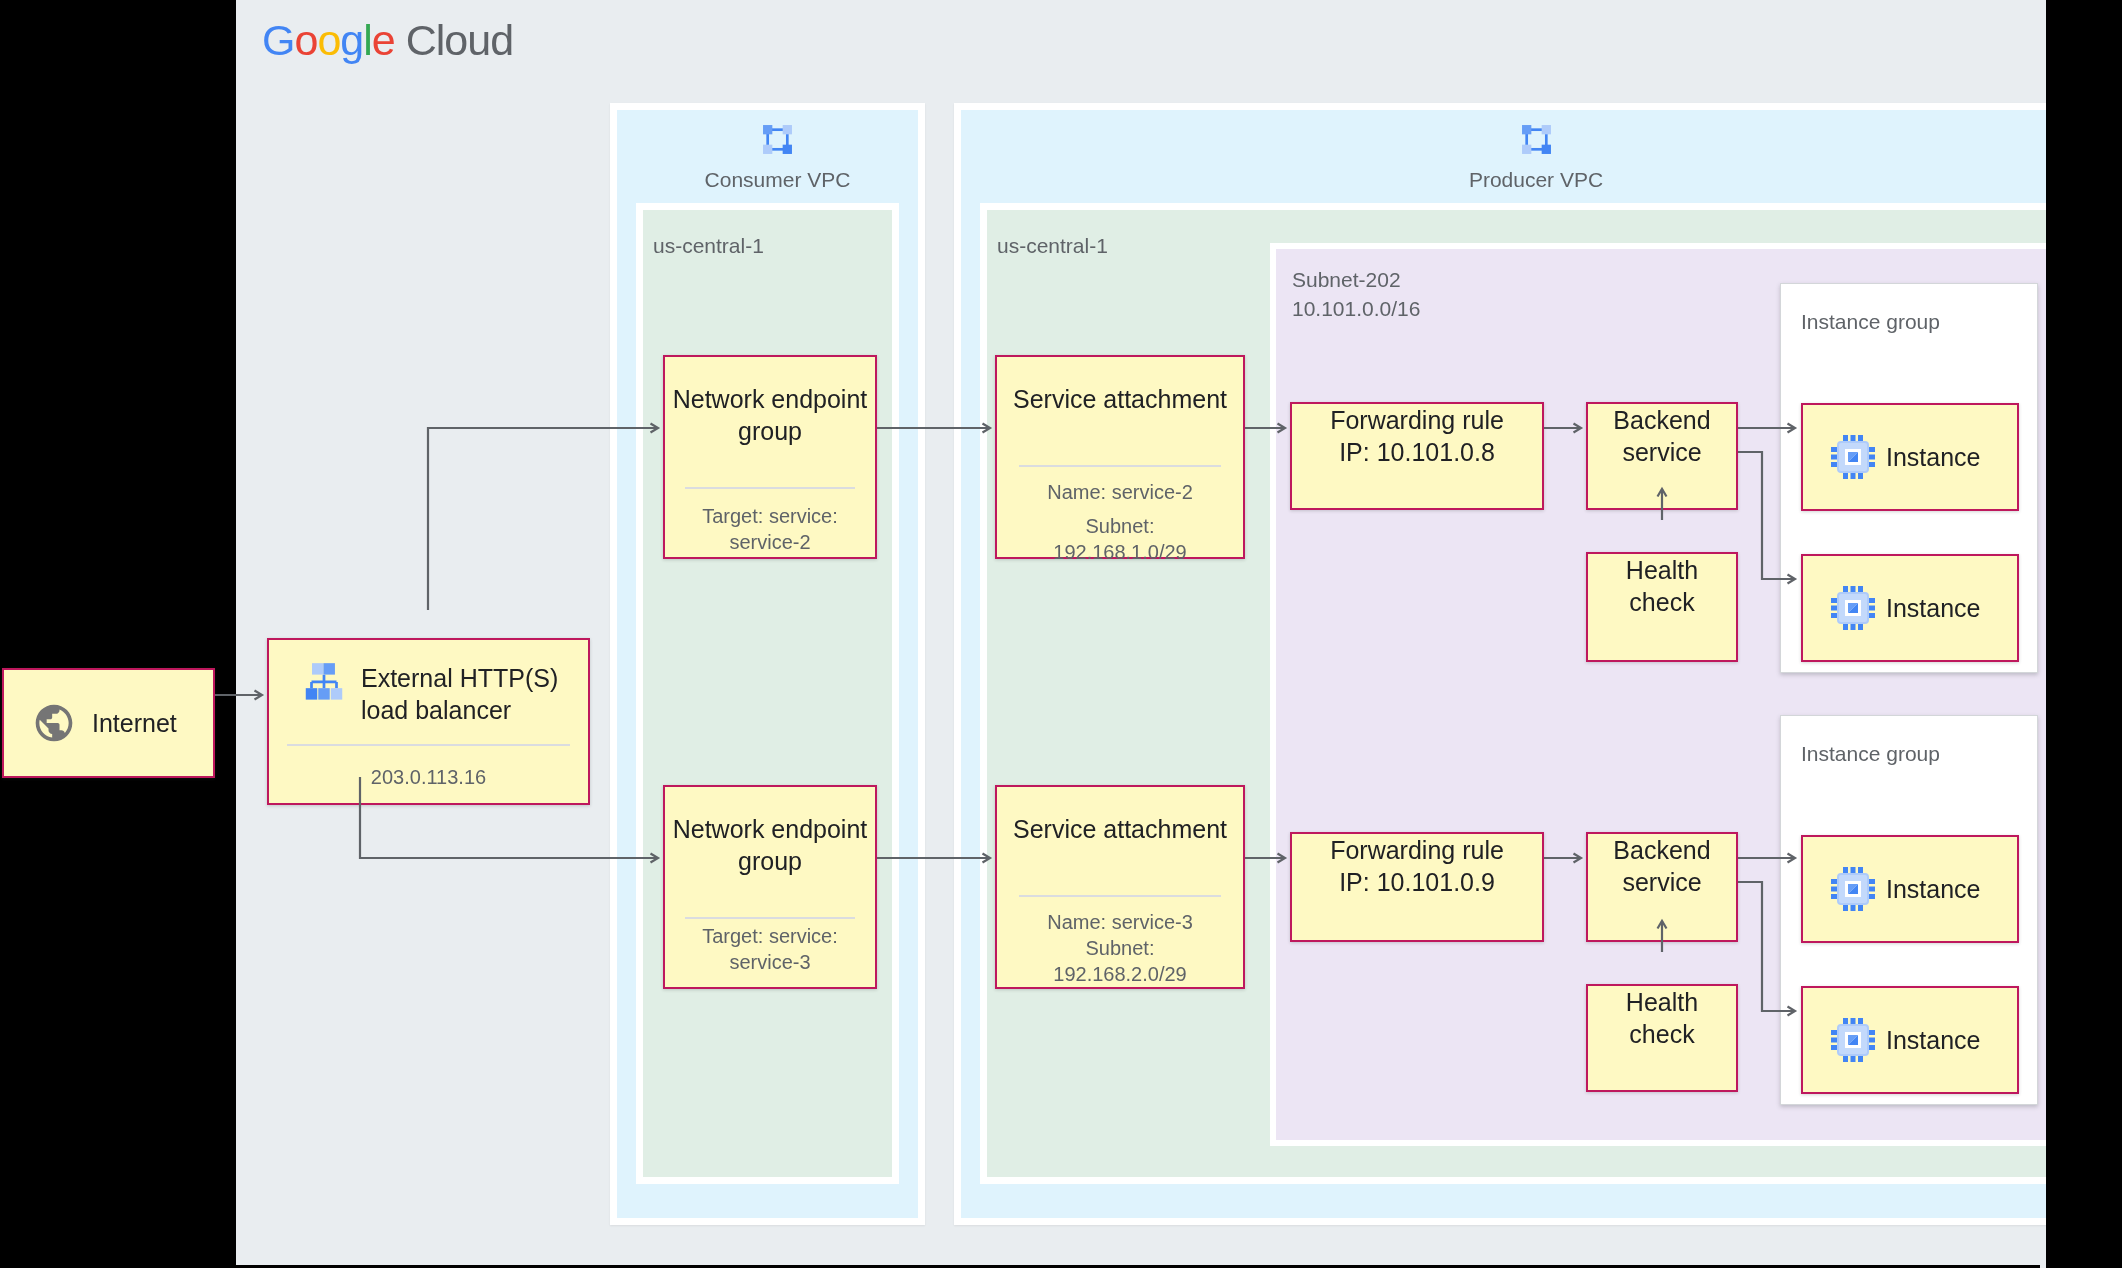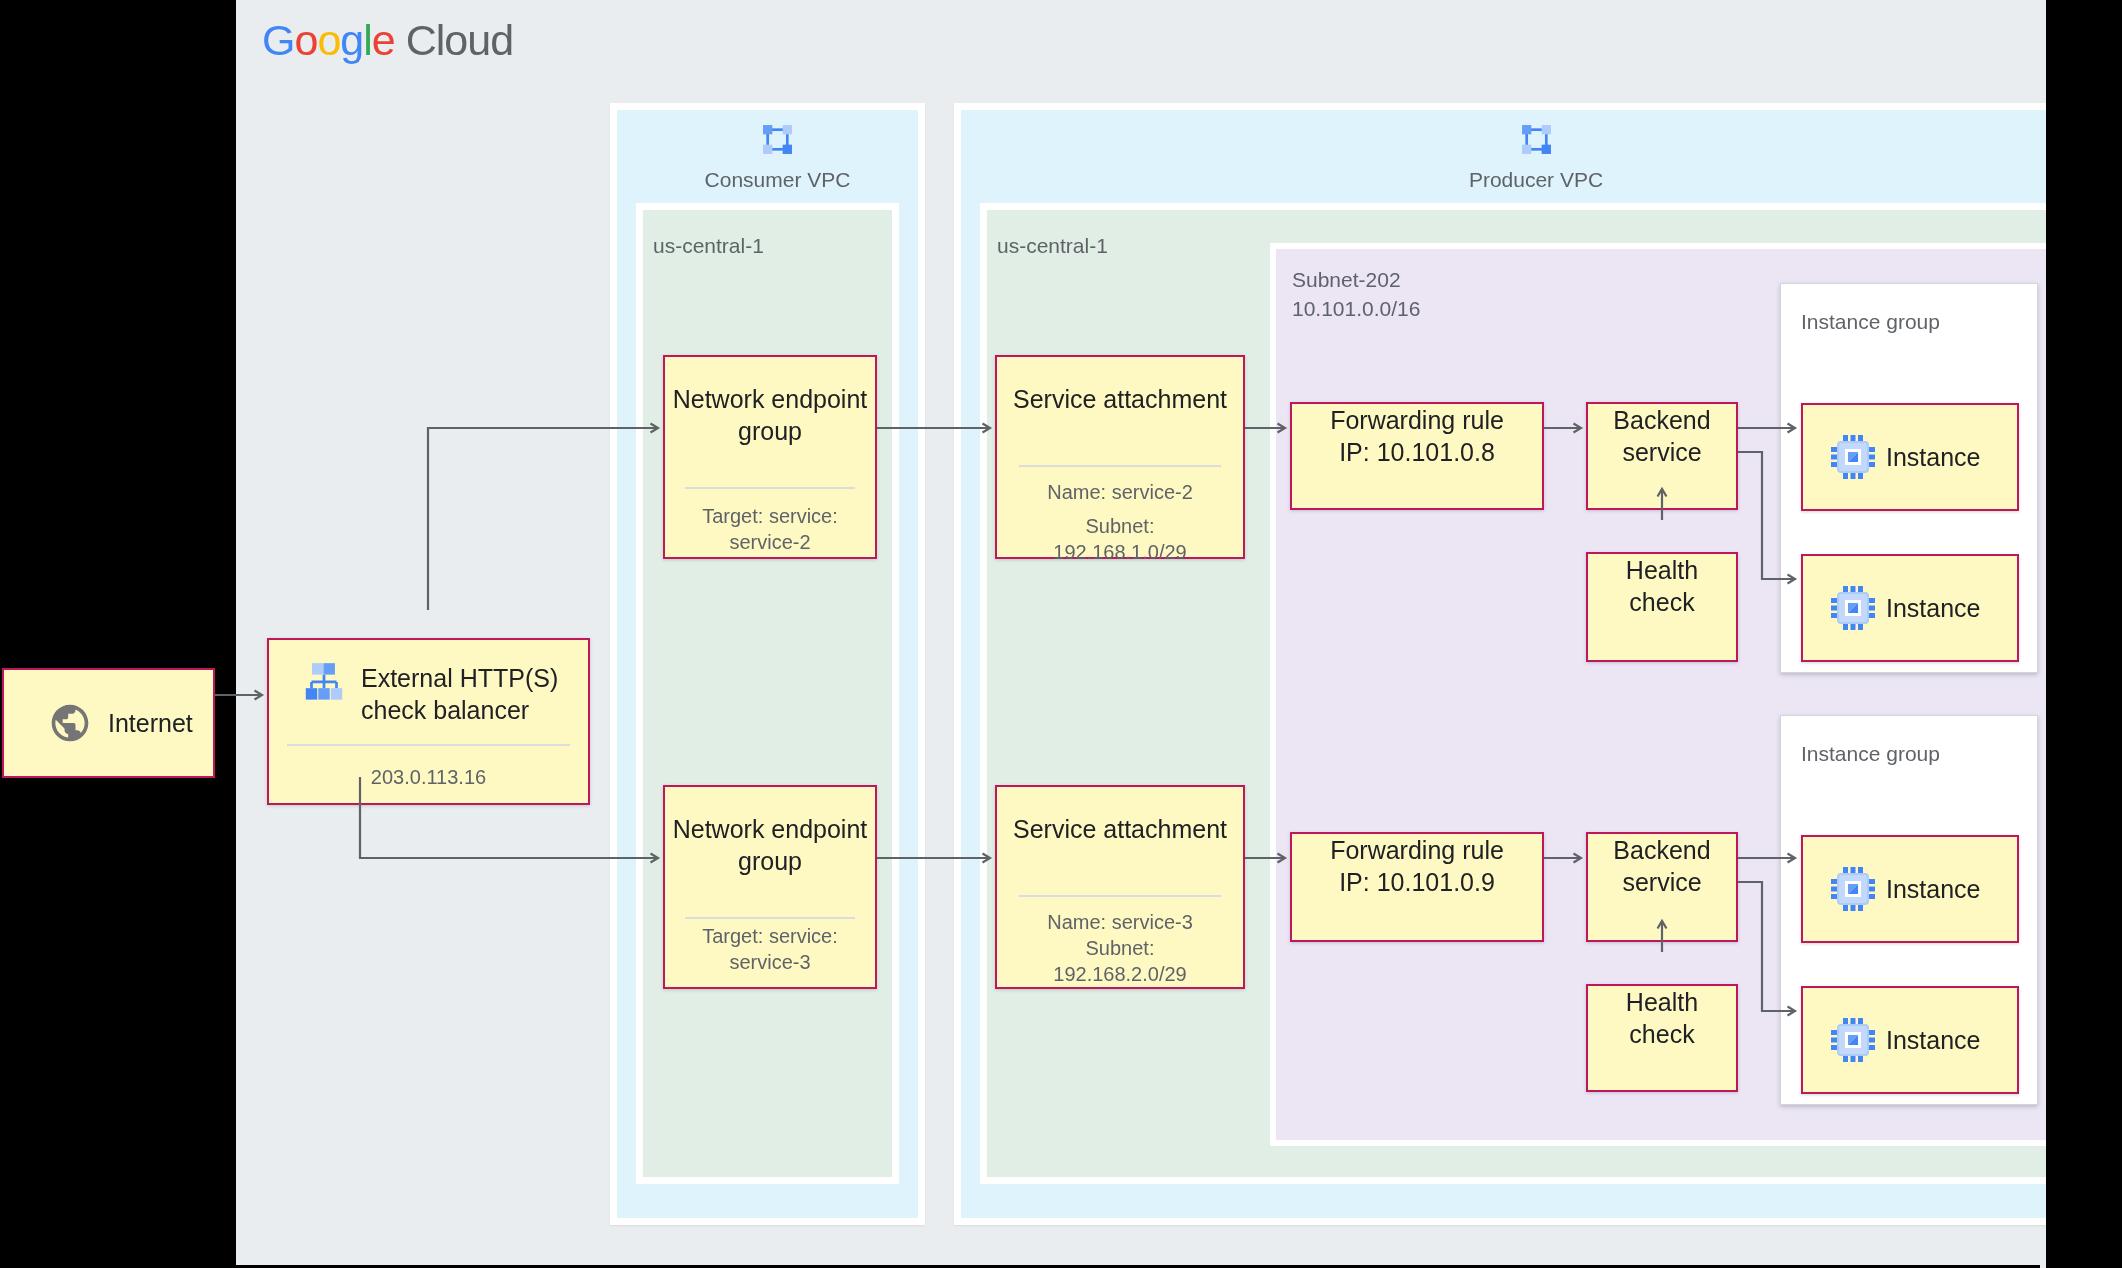--- a/index.html
+++ b/index.html
@@ -26,21 +26,21 @@
   .subnet-label{line-height:1.4;}
   
   .node{background:#fef9c3;border:2px solid #be185d;box-shadow:0 1px 3px rgba(60,64,67,0.22);box-sizing:border-box;margin-top:28px;}
   .group{background:#ffffff;border:1px solid #d3d6d9;box-shadow:0 2px 4px rgba(60,64,67,0.25);box-sizing:border-box;}
   .node-title{font-size:25px;line-height:1.28;text-align:center;color:#202124;}
   .node-sub{font-size:20px;line-height:1.3;text-align:center;color:#5f6368;}
   .hr{height:2px;background:#dadce0;}
   .center-col{display:flex;flex-direction:column;align-items:center;justify-content:flex-start;}
   .inst{display:flex;align-items:center;gap:9px;padding-left:26px;}
   .inst .node-title{text-align:left;}
-  .internet-box{display:flex;align-items:center;gap:16px;padding-left:44px;box-sizing:border-box;}
+  .internet-box{display:flex;align-items:center;gap:16px;padding-left:28px;box-sizing:border-box;}
   svg{display:block;}
   .arrow-layer{left:0;top:0;width:2122px;height:1268px;pointer-events:none;z-index:40;}
 </style>
 </head>
 <body>
 
 <div id="canvas">
 
   <div class="abs black-band"></div>
   <div class="abs black-bottom"></div>
@@ -99,21 +99,21 @@
 
   <div class="abs node" style="left:267px;top:610px;width:323px;height:167px;">
     <svg class="abs" style="left:30px;top:22px;" width="50" height="44" viewBox="0 0 48 42">
       <path d="M24 12 V19 M12 19 H36 M12 19 V25 M24 19 V25 M36 19 V25" stroke="#4285f4" stroke-width="2.6" fill="none"></path>
       <rect x="12.5" y="1" width="11" height="11" fill="#aecbfa"></rect>
       <rect x="23.5" y="1" width="11" height="11" fill="#669df6"></rect>
       <rect x="6.5" y="25" width="11" height="11" fill="#4285f4"></rect>
       <rect x="18.5" y="25" width="11" height="11" fill="#669df6"></rect>
       <rect x="30.5" y="25" width="11" height="11" fill="#aecbfa"></rect>
     </svg>
-    <div class="node-title abs" style="left:92px;top:22px;width:216px;text-align:left;">External HTTP(S) check balancer</div>
+    <div class="node-title abs" style="left:92px;top:22px;width:216px;text-align:left;">External HTTP(S) load balancer</div>
     <div class="hr abs" style="left:18px;right:18px;top:104px;"></div>
     <div class="node-sub abs" style="left:0;right:0;top:124px;">203.0.113.16</div>
   </div>
 
   <div class="abs node" style="left:663px;top:327px;width:214px;height:204px;">
     <div class="node-title abs" style="left:0;right:0;top:26px;">Network endpoint group</div>
     <div class="hr abs" style="left:20px;right:20px;top:130px;"></div>
     <div class="node-sub abs" style="left:14px;right:14px;top:146px;">Target: service: service-2</div>
   </div>
 

